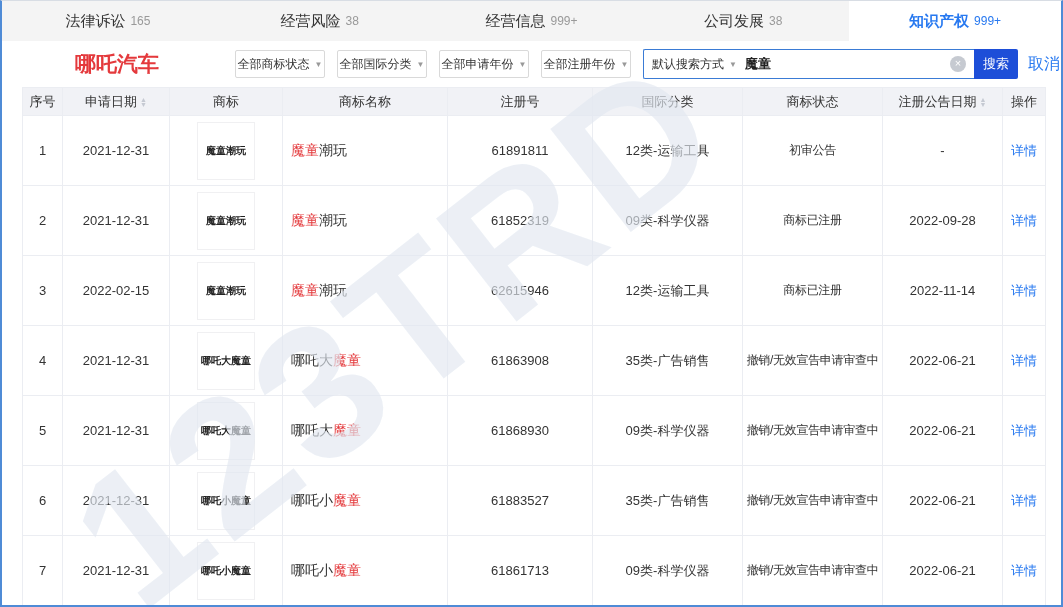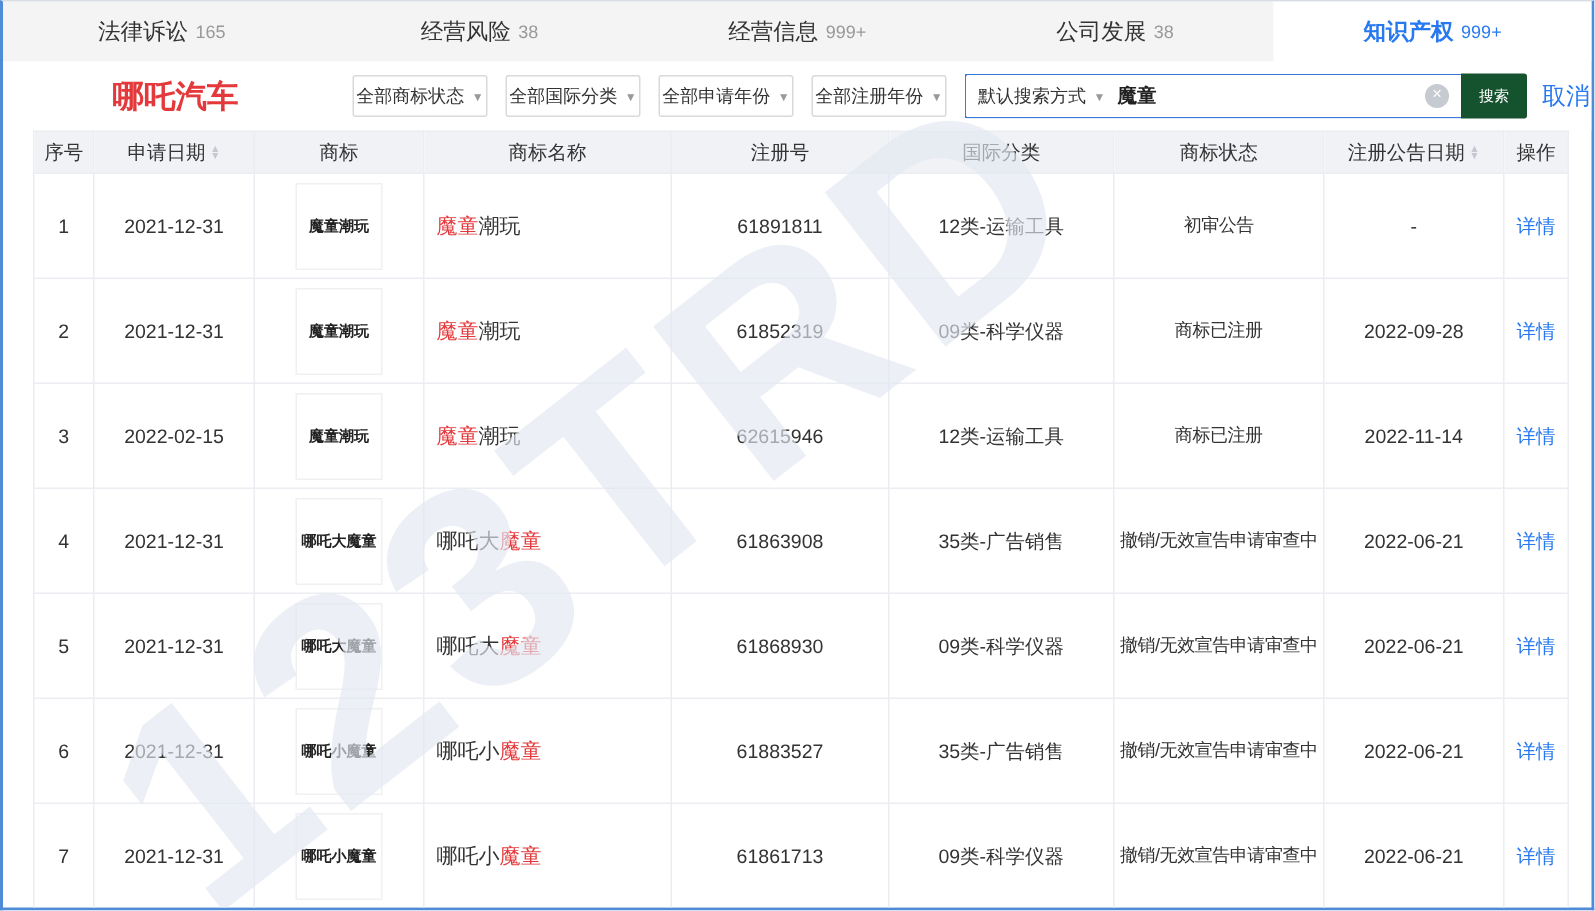--- a/index.html
+++ b/index.html
@@ -50,22 +50,22 @@
   .search-mode { display:flex; align-items:center; gap:5px; font-size:12px; color:#333; cursor:pointer; white-space:nowrap; }
   .search-input {
     flex:1; border:none; outline:none; font-size:13px; font-weight:bold; color:#222;
     margin-left:8px; min-width:0; font-family:inherit; background:transparent;
   }
   .clear-icon {
     width:16px; height:16px; border-radius:50%; background:#c6cad1; color:#fff;
     font-size:11px; line-height:15px; text-align:center; cursor:pointer; flex:none;
   }
   .search-btn {
-    width:44px; height:30px; background:#14532d; color:#fff; border:none;
-    border-radius:0 2px 2px 0; font-size:10px; cursor:pointer; font-family:Liberation Serif, serif;
+    width:44px; height:30px; background:#1d4ed8; color:#fff; border:none;
+    border-radius:0 2px 2px 0; font-size:13px; cursor:pointer; font-family:Liberation Serif, serif;
   }
   .cancel-link { margin-left:10px; font-size:16px; color:#2879f0; cursor:pointer; white-space:nowrap; }
   .export-btn {
     margin-left:12px; height:28px; padding:0 9px; border:1px solid #d9d9d9; border-radius:2px;
     background:#fff; display:flex; align-items:center; gap:5px; font-size:13px; color:#333; cursor:pointer; white-space:nowrap;
   }
   .excel-icon {
     width:14px; height:14px; background:#21a366; border-radius:2px; color:#fff;
     font-size:9px; font-weight:bold; line-height:14px; text-align:center;
   }

